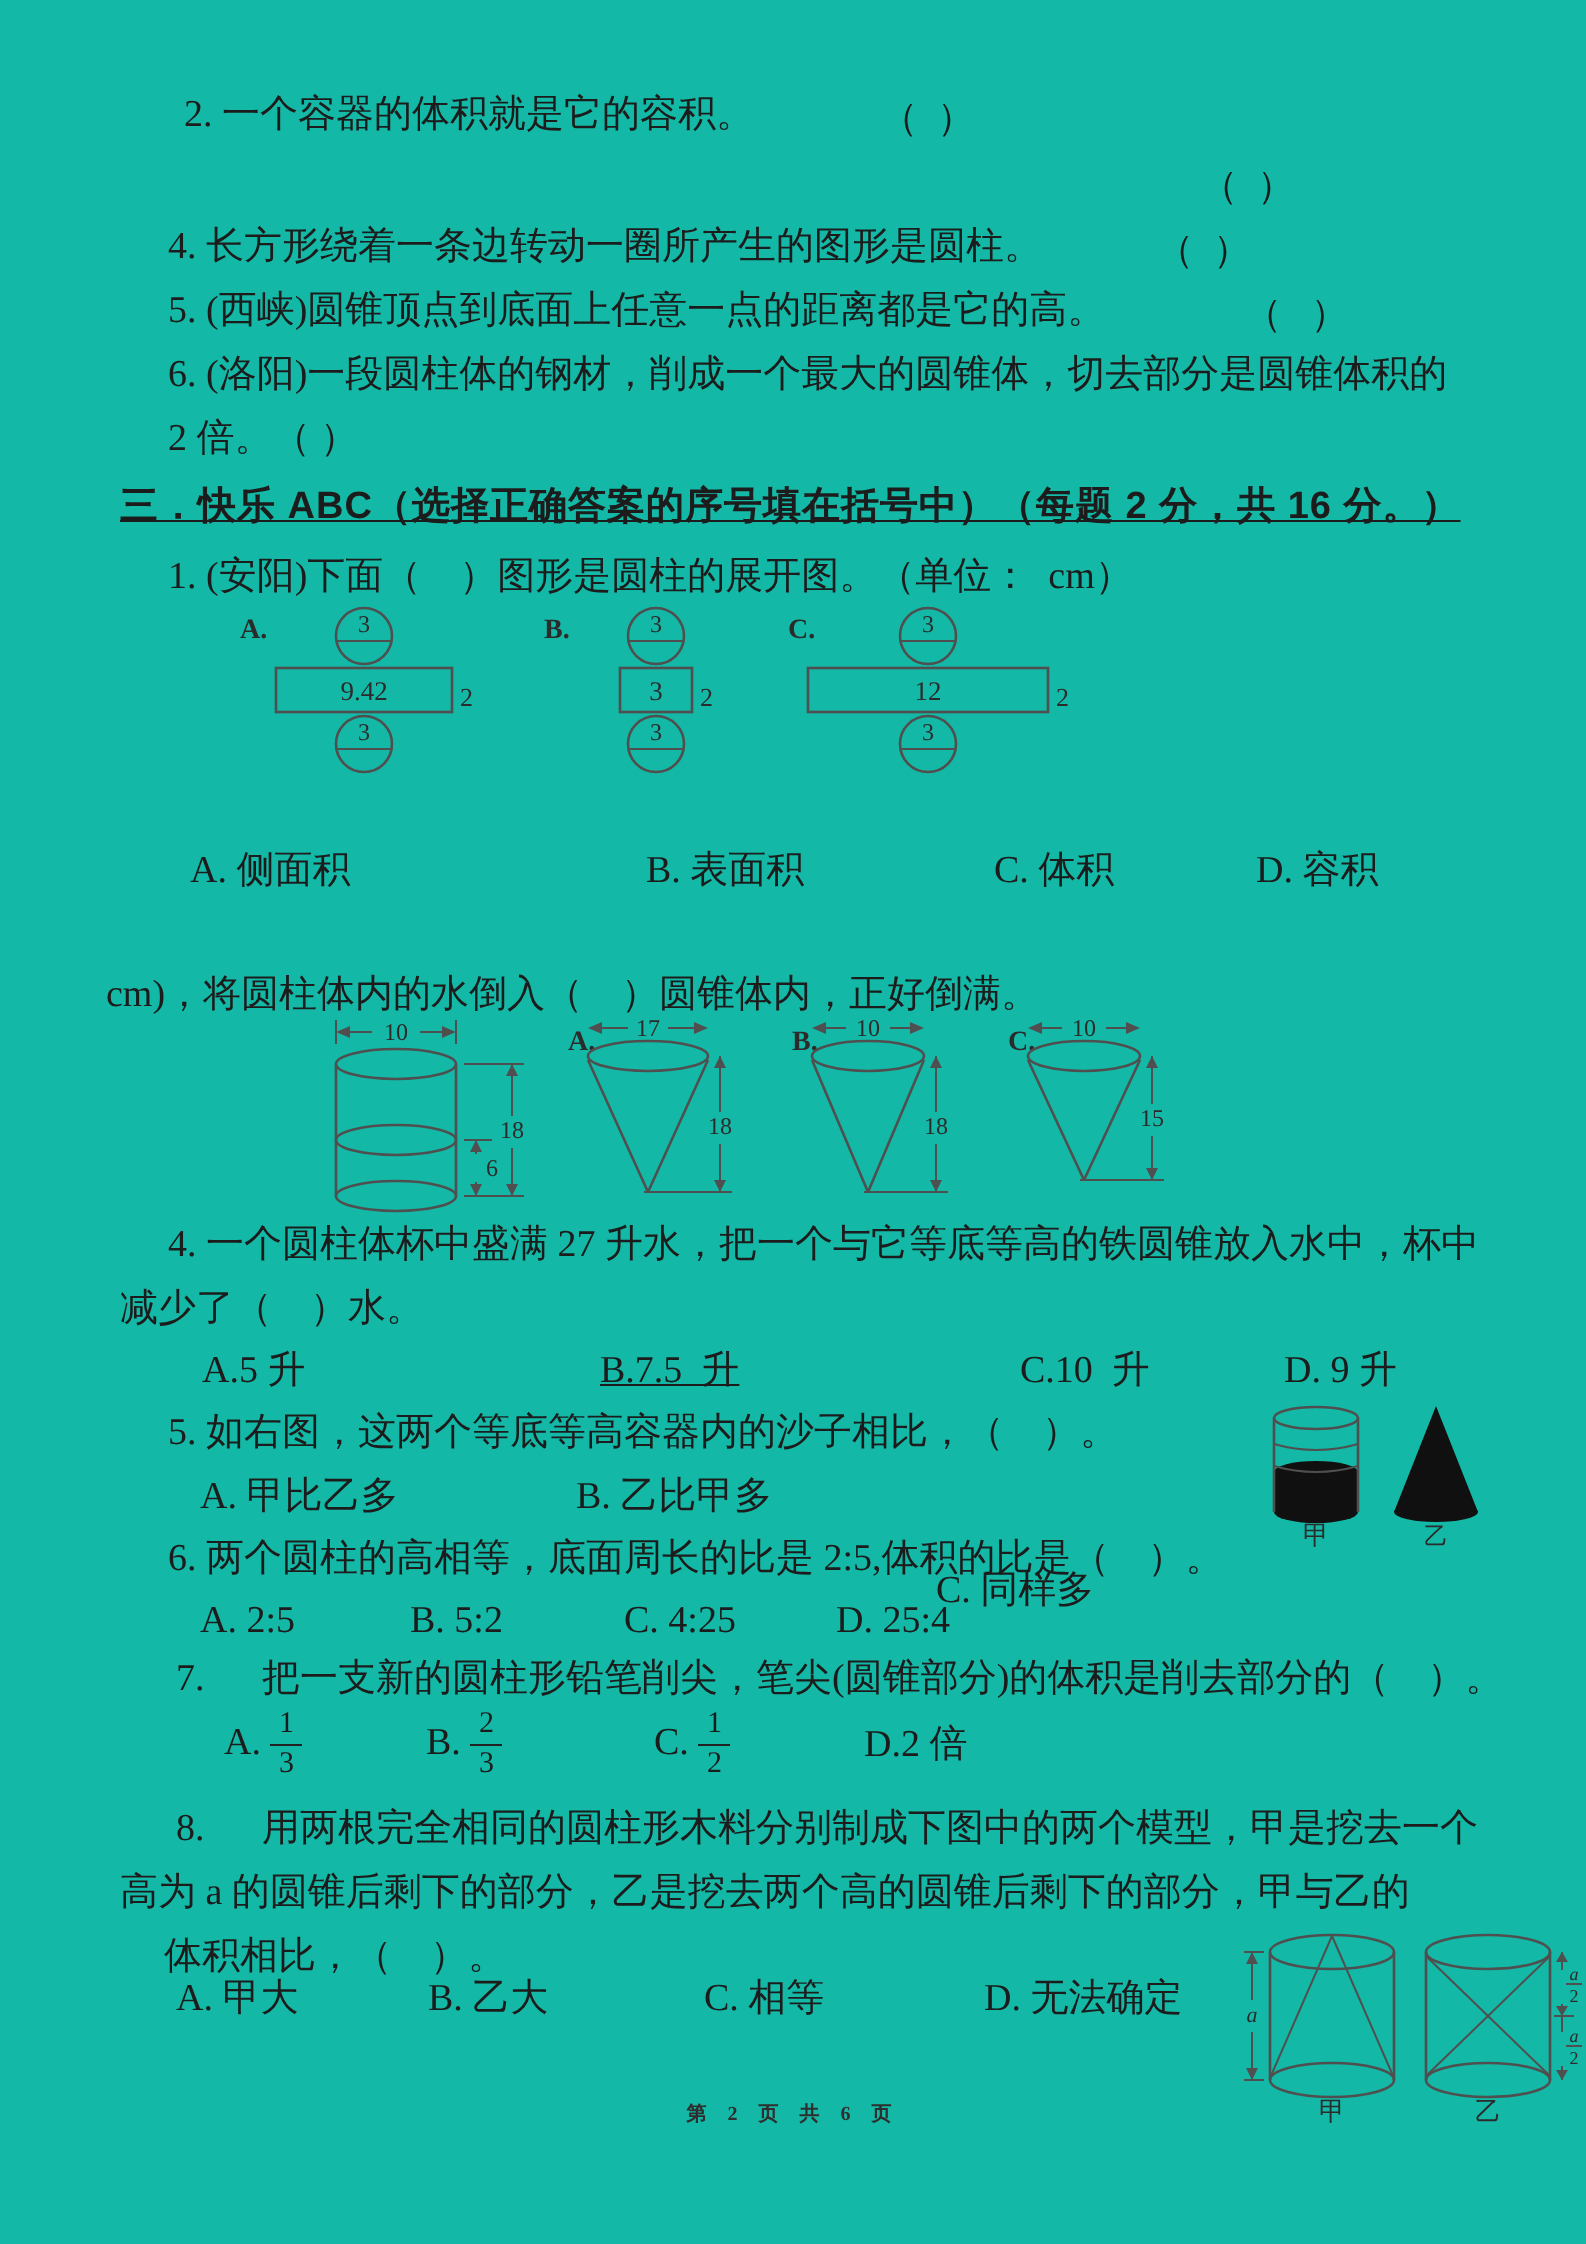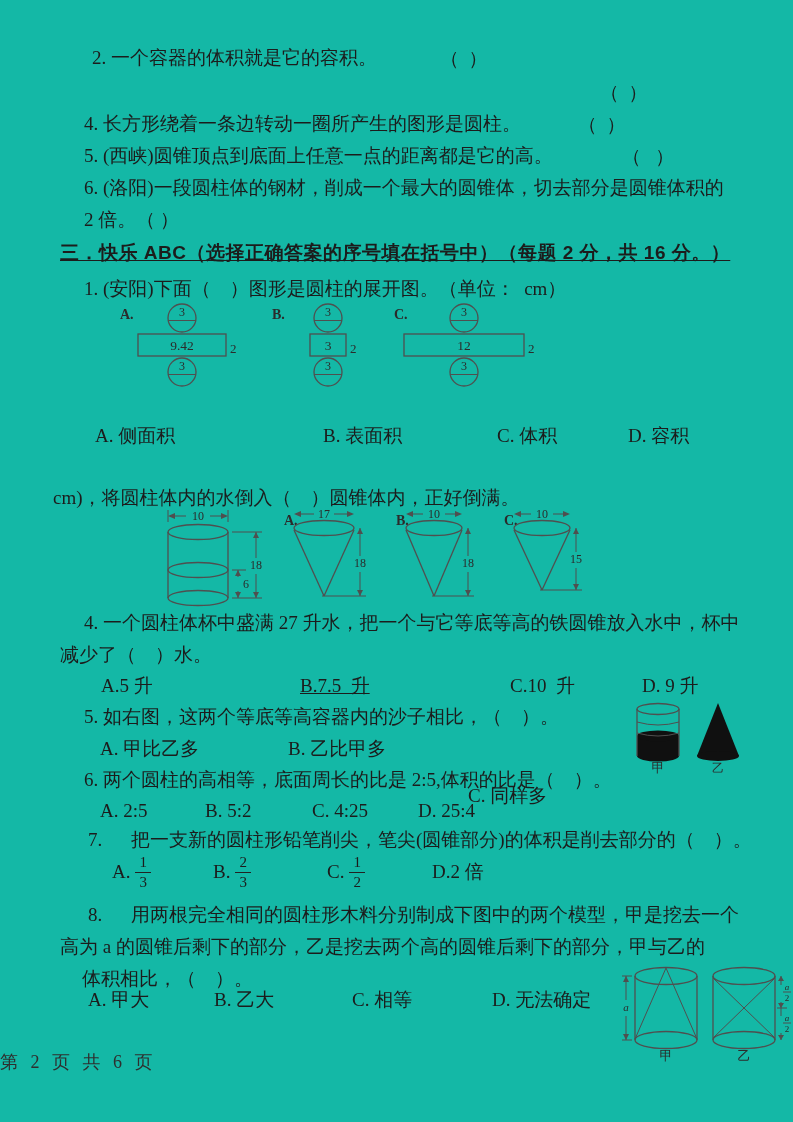--- a/index.html
+++ b/index.html
@@ -7,22 +7,22 @@
     position:relative; width:793px; height:1122px; background:#14b8a6;
     font-family:"Liberation Serif","DejaVu Serif",serif; color:#1c1c1c; overflow:hidden;
   }
   .ln { position:absolute; white-space:pre; font-size:19px; line-height:1.25; }
   .hd {
     position:absolute; white-space:pre; font-size:19px; font-weight:bold;
     font-family:"Liberation Sans","DejaVu Sans",sans-serif; letter-spacing:0.5px;text-decoration:underline;
   }
   .paren { position:absolute; white-space:pre; font-size:19px; }
   .foot {
-    position:absolute; left:0; right:0; top:1050px; 
-    font-size:18px; letter-spacing:4px; color:#2e2e2e; font-weight:normal;
+    position:absolute; left:0; right:0; top:1050px; text-align:center;
+    font-size:10px; letter-spacing:4px; color:#2e2e2e; font-weight:bold;
   }
   svg { position:absolute; overflow:visible; }
   svg text { font-family:"Liberation Serif","DejaVu Serif",serif; fill:#2b2b2b; font-size:12px; }
   .shape { stroke:#4f4f4f; fill:none; stroke-width:1.3; }
   .thin  { stroke:#4f4f4f; fill:none; stroke-width:1; }
   .arr   { fill:#4f4f4f; stroke:none; }
   .blk   { fill:#101010; stroke:none; }
   .dlbl  { font-size:12px; }
   .netlbl{ font-size:14px; font-weight:bold; }
   .opt7 { position:absolute; display:flex; align-items:center; gap:5px; font-size:19px; height:46px; }

